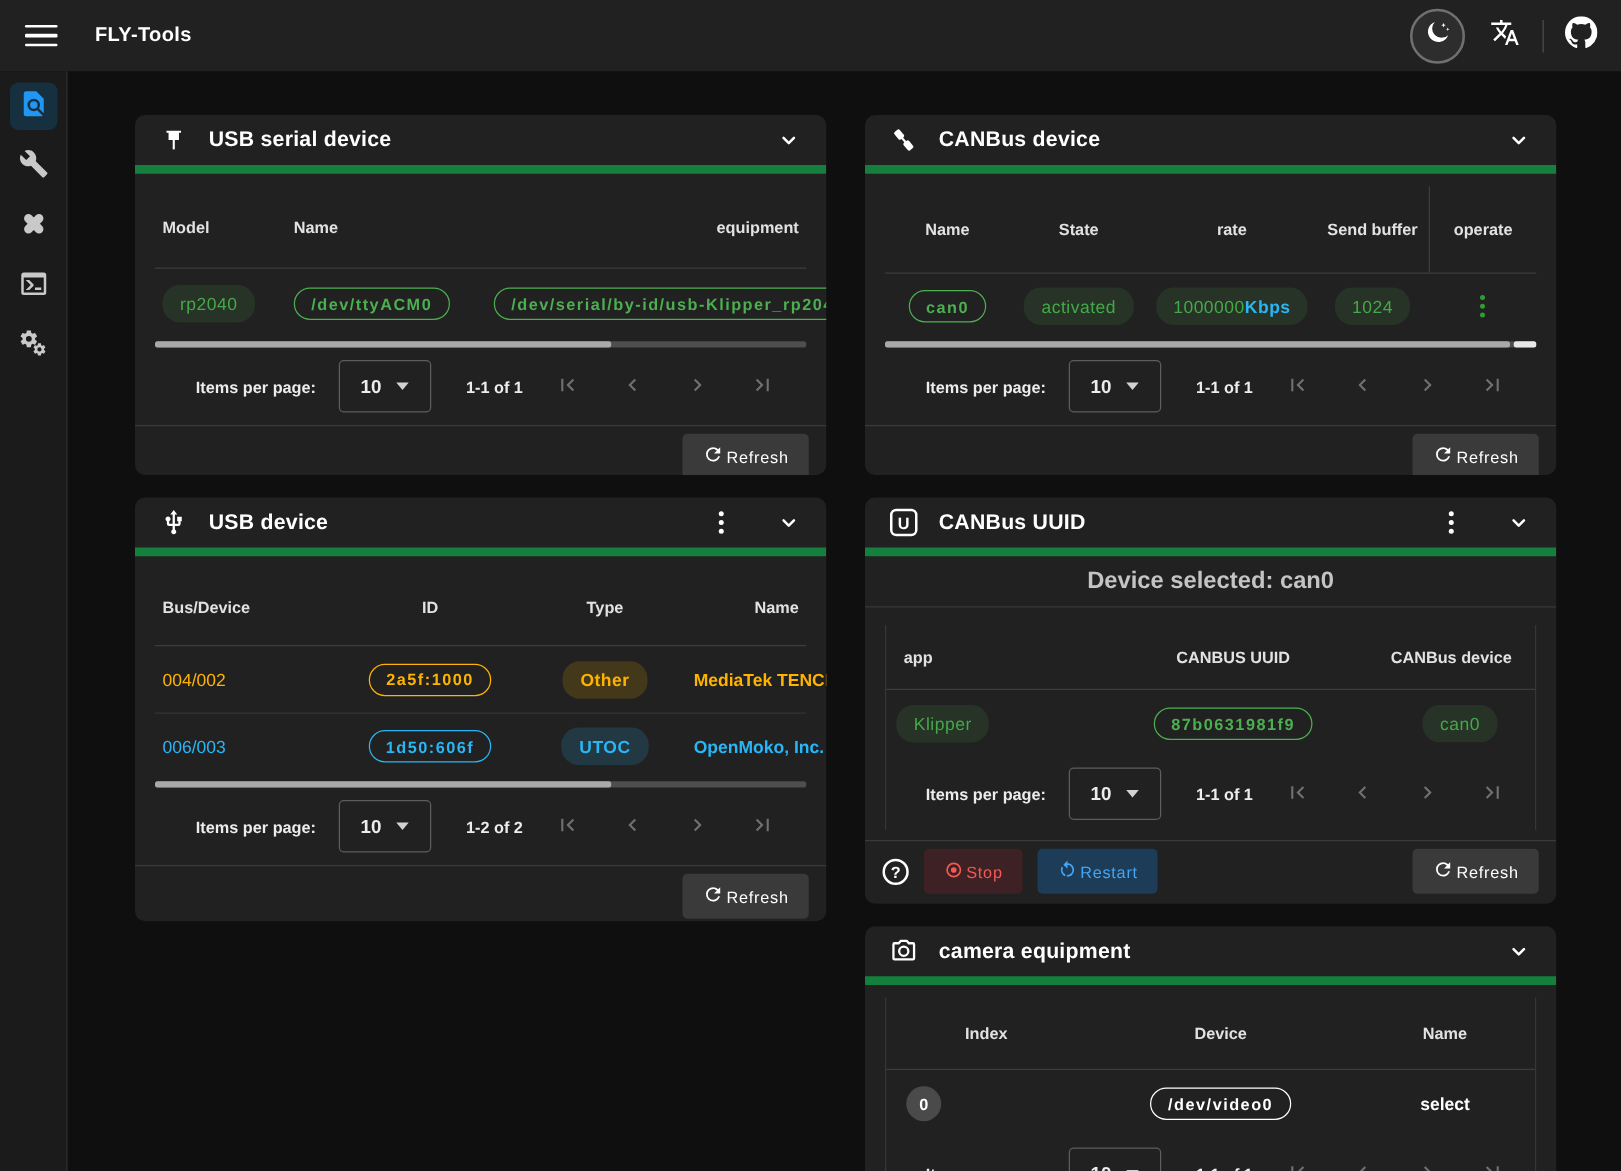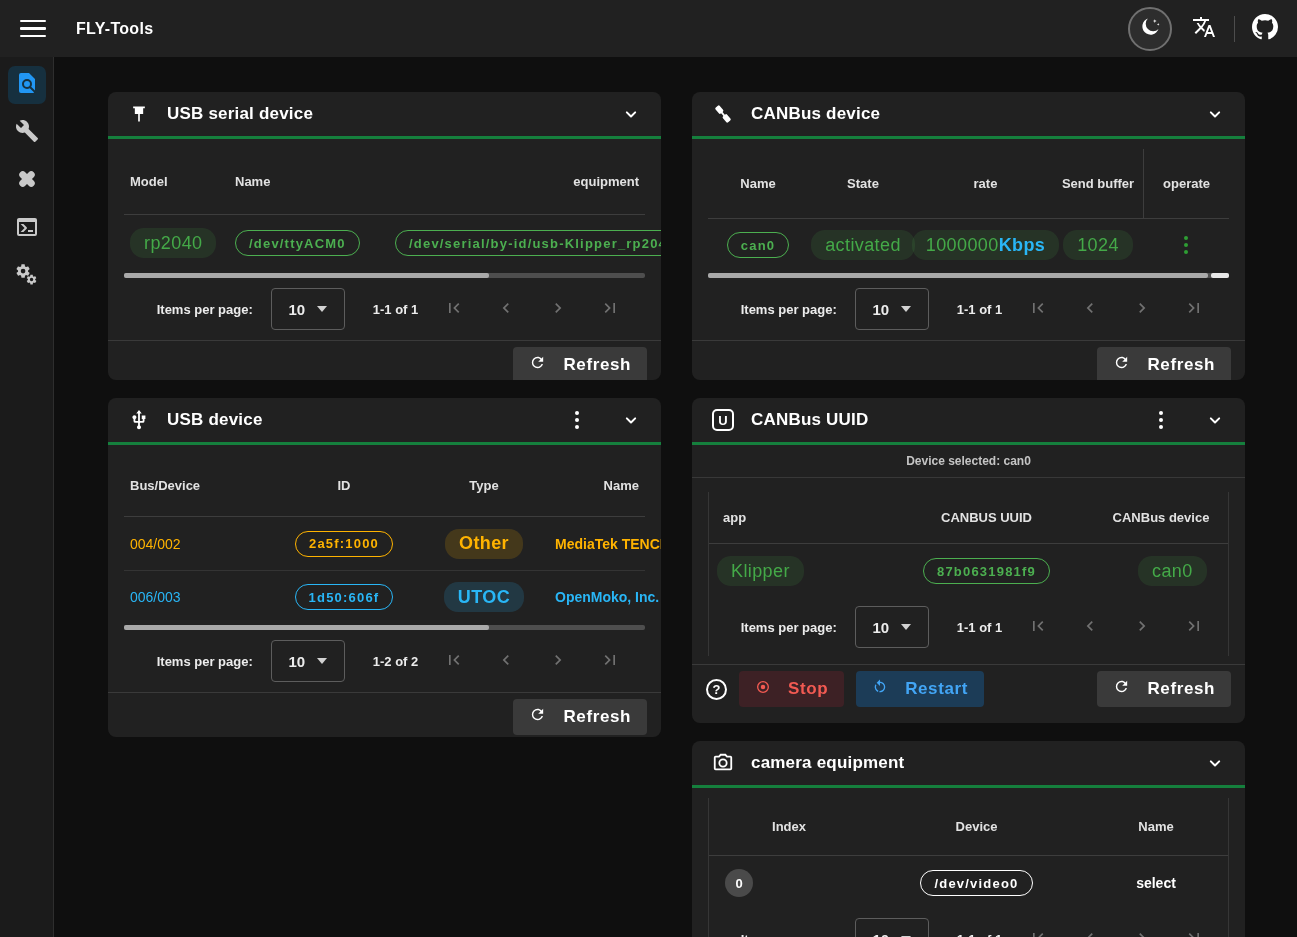--- a/index.html
+++ b/index.html
@@ -26,21 +26,21 @@
     padding-top:9px; gap:10px; z-index:4; }
   .sitem { width:38px; height:38px; border-radius:7px; display:flex; align-items:center; justify-content:center; cursor:pointer; }
   .sitem.active { background:#16303f; }
   .sitem svg { fill:#c9c9c9; }
   .sitem.active svg { fill:#2196f3; }
   
   .main { position:absolute; left:54px; top:57px; right:0; bottom:0; overflow:hidden;
     padding:35px 52px 0 54px; display:flex; gap:31px; }
   .col { width:553px; display:flex; flex-direction:column; gap:18px; flex-shrink:0; }
   .card { background:#212121; border-radius:8px; overflow:hidden; flex-shrink:0; position:relative; }
-  .chead { height:47px; display:flex; align-items:center; padding:0 18px; border-bottom:3px solid #15803d; }
+  .chead { height:47px; display:flex; align-items:center; padding:0 18px; border-bottom:7px solid #15803d; }
   .hicon { width:26px; display:flex; align-items:center; justify-content:center; }
   .ctitle { font-size:17px; font-weight:bold; margin-left:15px; letter-spacing:.2px; white-space:nowrap; }
   .spacer { flex:1; }
   .kebab { width:24px; height:24px; display:flex; flex-direction:column; align-items:center; justify-content:center; gap:3px; cursor:pointer; margin-right:30px; }
   .kebab i { width:4px; height:4px; border-radius:50%; background:#fff; }
   .kebab.green i { background:#2e9e33; }
   .kebab.nomargin { margin:0; }
   .chev { width:24px; display:flex; align-items:center; justify-content:center; cursor:pointer; }
   
   .tblwrap { margin:10px 16px 0 16px; }
@@ -52,21 +52,21 @@
   .tc { padding:0 6px; flex-shrink:0; overflow:visible; }
   .center { display:flex; justify-content:center; text-align:center; }
   .right { display:flex; justify-content:flex-end; text-align:right; }
   .grow { flex:1 1 auto; overflow:hidden; }
   .growvis { flex:1 1 auto; overflow:visible; }
   .vline { width:1px; align-self:stretch; background:#3d3d3d; }
   
   .chip { display:inline-flex; align-items:center; height:26px; padding:0 13px; border-radius:14px;
     font-size:13px; font-weight:bold; letter-spacing:1.2px; border:1.5px solid currentColor; white-space:nowrap; }
   .pill { display:inline-flex; align-items:center; height:30px; padding:0 14px; border-radius:14px;
-    font-size:18px; letter-spacing:.4px; white-space:nowrap; }
+    font-size:14px; letter-spacing:.4px; white-space:nowrap; }
   .green  { color:#4caf50; }
   .greenpill { background:rgba(76,175,80,.13); color:#44a948; }
   .amber  { color:#ffb300; }
   .amberpill { background:rgba(255,179,0,.16); color:#ffb300; font-weight:bold; }
   .blue   { color:#29b6f6; }
   .bluepill { background:rgba(41,182,246,.16); color:#29b6f6; font-weight:bold; }
   .whitechip { color:#fff; }
   .unit { color:#29b6f6; font-weight:bold; }
   .idxcircle { width:28px; height:28px; border-radius:50%; background:#4a4a4a; color:#fff;
     display:flex; align-items:center; justify-content:center; font-size:13px; font-weight:bold; }
@@ -77,32 +77,32 @@
   
   .pgn { display:flex; align-items:center; font-size:13px; font-weight:bold; color:#ececec; height:62px; padding:0 2px 0 10px;justify-content:center; }
   .psel { width:74px; height:42px; border:1px solid #5d5d5d; border-radius:4px; display:flex;
     align-items:center; justify-content:center; gap:12px; margin:0 28px 0 18px; font-size:15px; cursor:pointer; flex-shrink:0; }
   .caret { width:0; height:0; border-left:5px solid transparent; border-right:5px solid transparent; border-top:6px solid #d2d2d2; }
   .range { margin-right:26px; white-space:nowrap; }
   .navs { display:flex; align-items:center; gap:32px; }
   .navs svg { fill:#8c8c8c; opacity:.75; cursor:pointer; }
   
   .cfooter { border-top:1px solid #3a3a3a; min-height:47px; display:flex; align-items:center; padding:6px 14px; gap:12px; }
-  .btn { background:#3a3a3a; border:none; color:#fff; font-family:inherit; font-weight:bold; font-size:17px;
+  .btn { background:#3a3a3a; border:none; color:#fff; font-family:inherit; font-weight:normal; font-size:13px;
     letter-spacing:.6px; border-radius:4px; height:36px; padding:0 16px; display:inline-flex; align-items:center;
-    gap:17px; cursor:pointer; }
+    gap:2px; cursor:pointer; }
   .btn-stop { background:#3d2125; color:#f25a52; }
   .btn-restart { background:#1c3c57; color:#42a5f5; }
   .pushright { margin-left:auto; }
   .helpcirc { width:21px; height:21px; border-radius:50%; border:2px solid #fff; display:flex;
     align-items:center; justify-content:center; font-size:13px; font-weight:bold; color:#fff; cursor:pointer; flex-shrink:0; }
   
   .hintblock { text-align:center; padding:6px 10px 9px; border-bottom:1px solid #383838; }
   .hint1 { font-size:12px; color:#9d9d9d; font-weight:bold; }
-  .hint2 { font-size:12px; color:#c4c4c4; font-weight:bold; margin-top:3px; }
+  .hint2 { font-size:19px; color:#c4c4c4; font-weight:bold; margin-top:3px; }
   .ubox { width:22px; height:22px; border:2.5px solid #fff; border-radius:5px; display:flex;
     align-items:center; justify-content:center; font-size:13px; font-weight:bold; color:#fff; }
 </style>
 </head>
 <body>
 
 <div class="topbar">
   <div class="burger">
       <span></span>
       <span></span>

